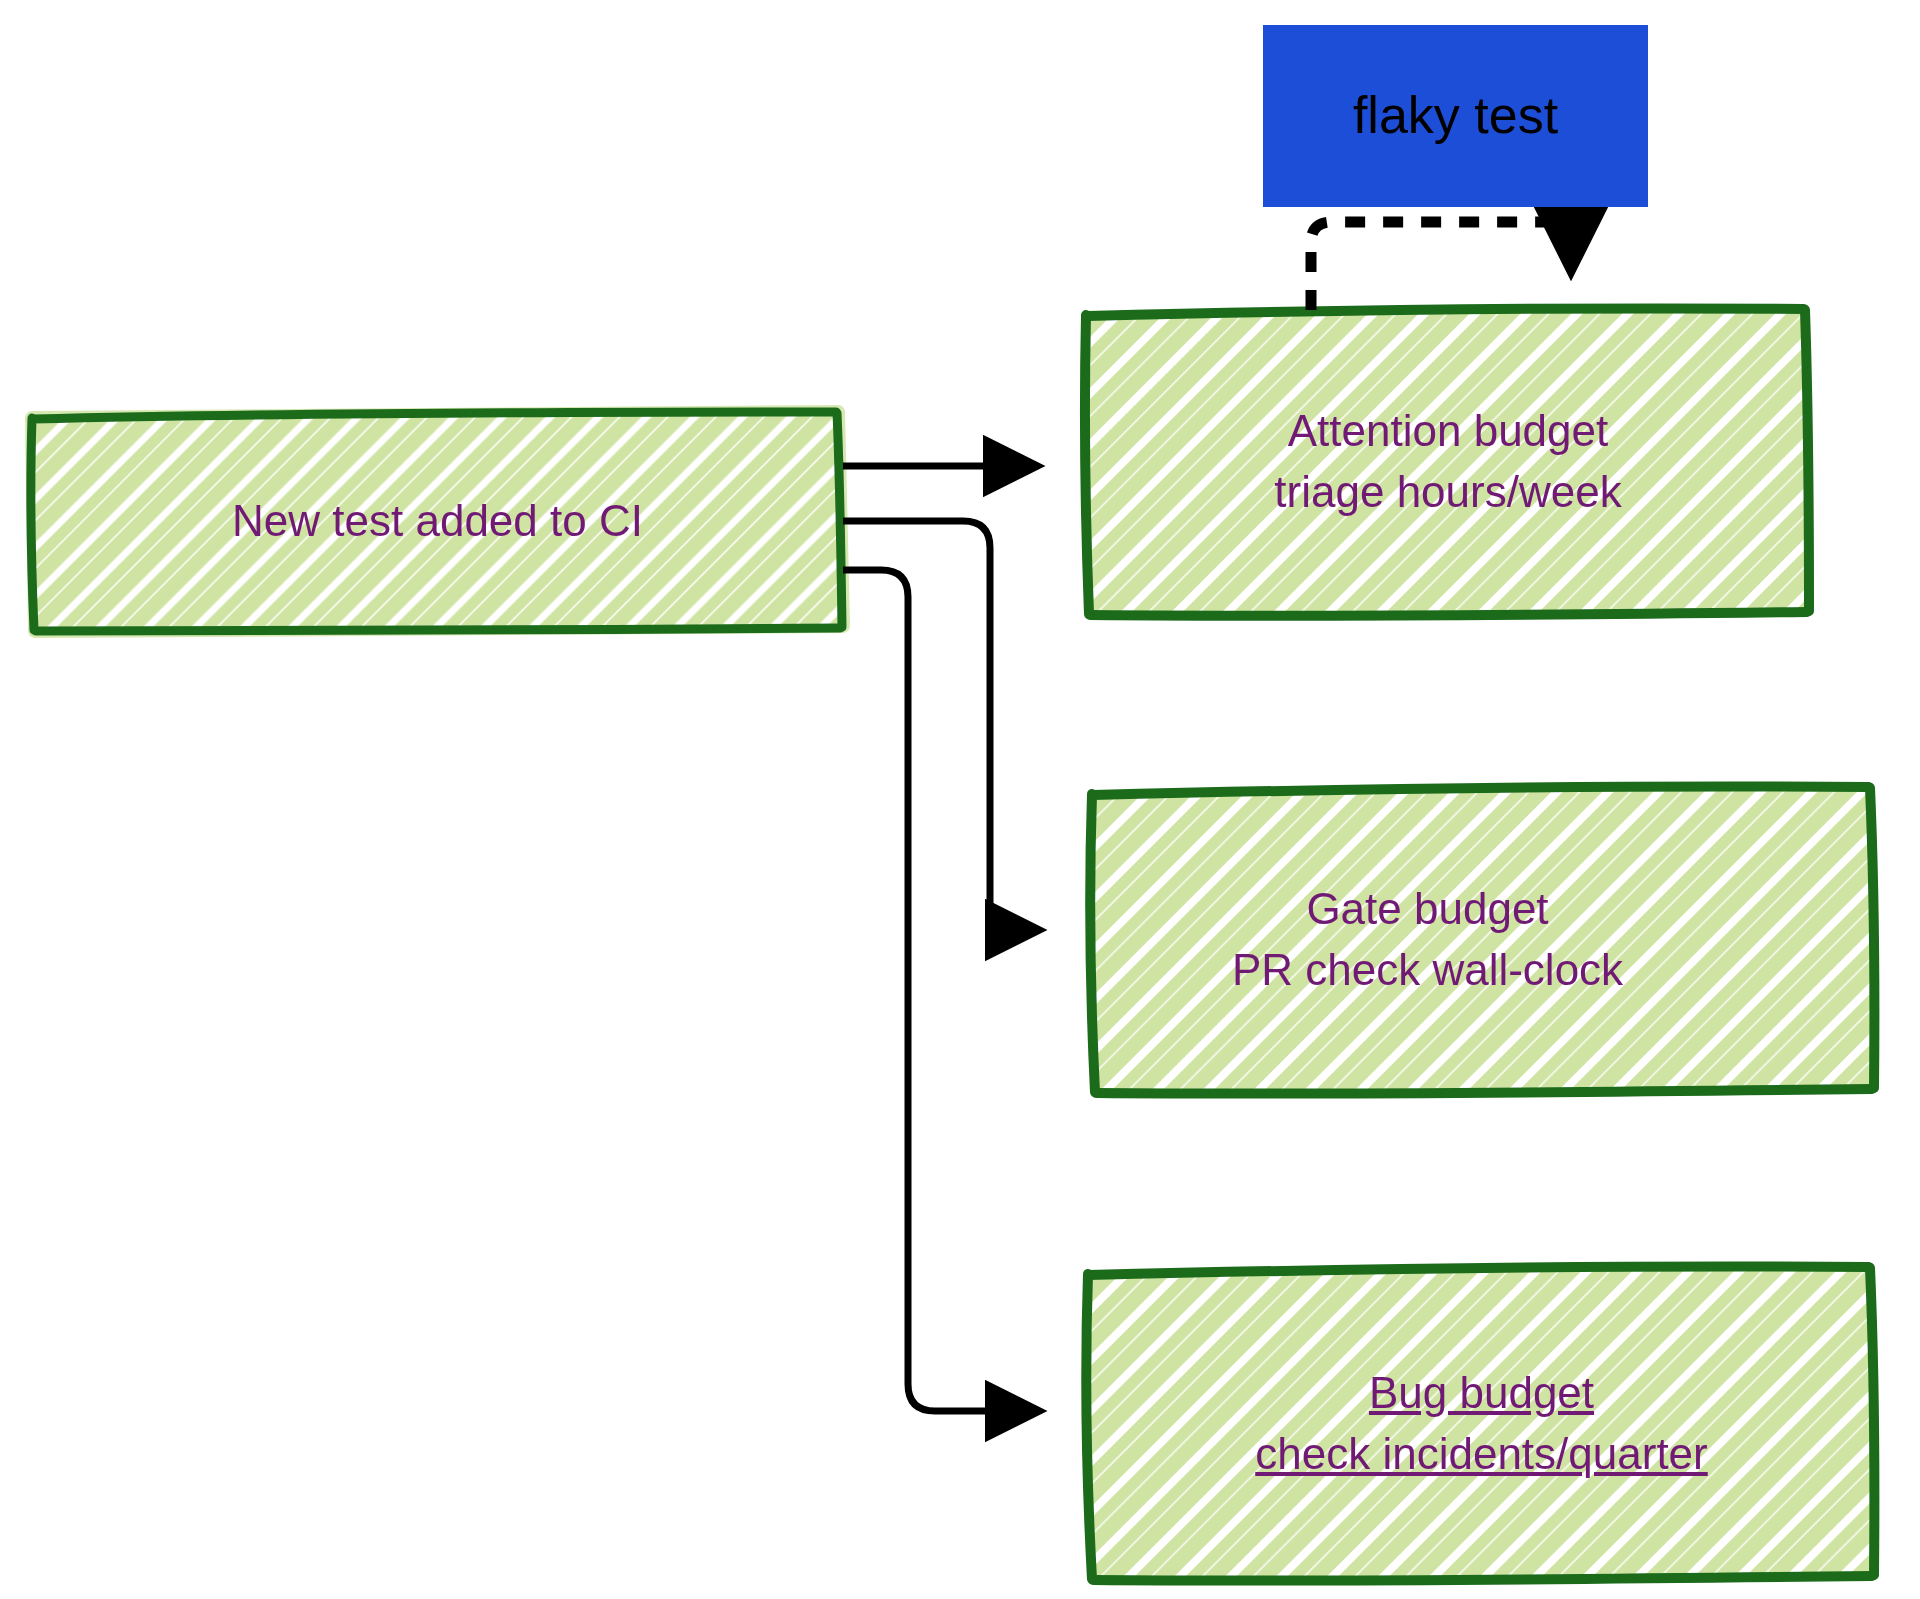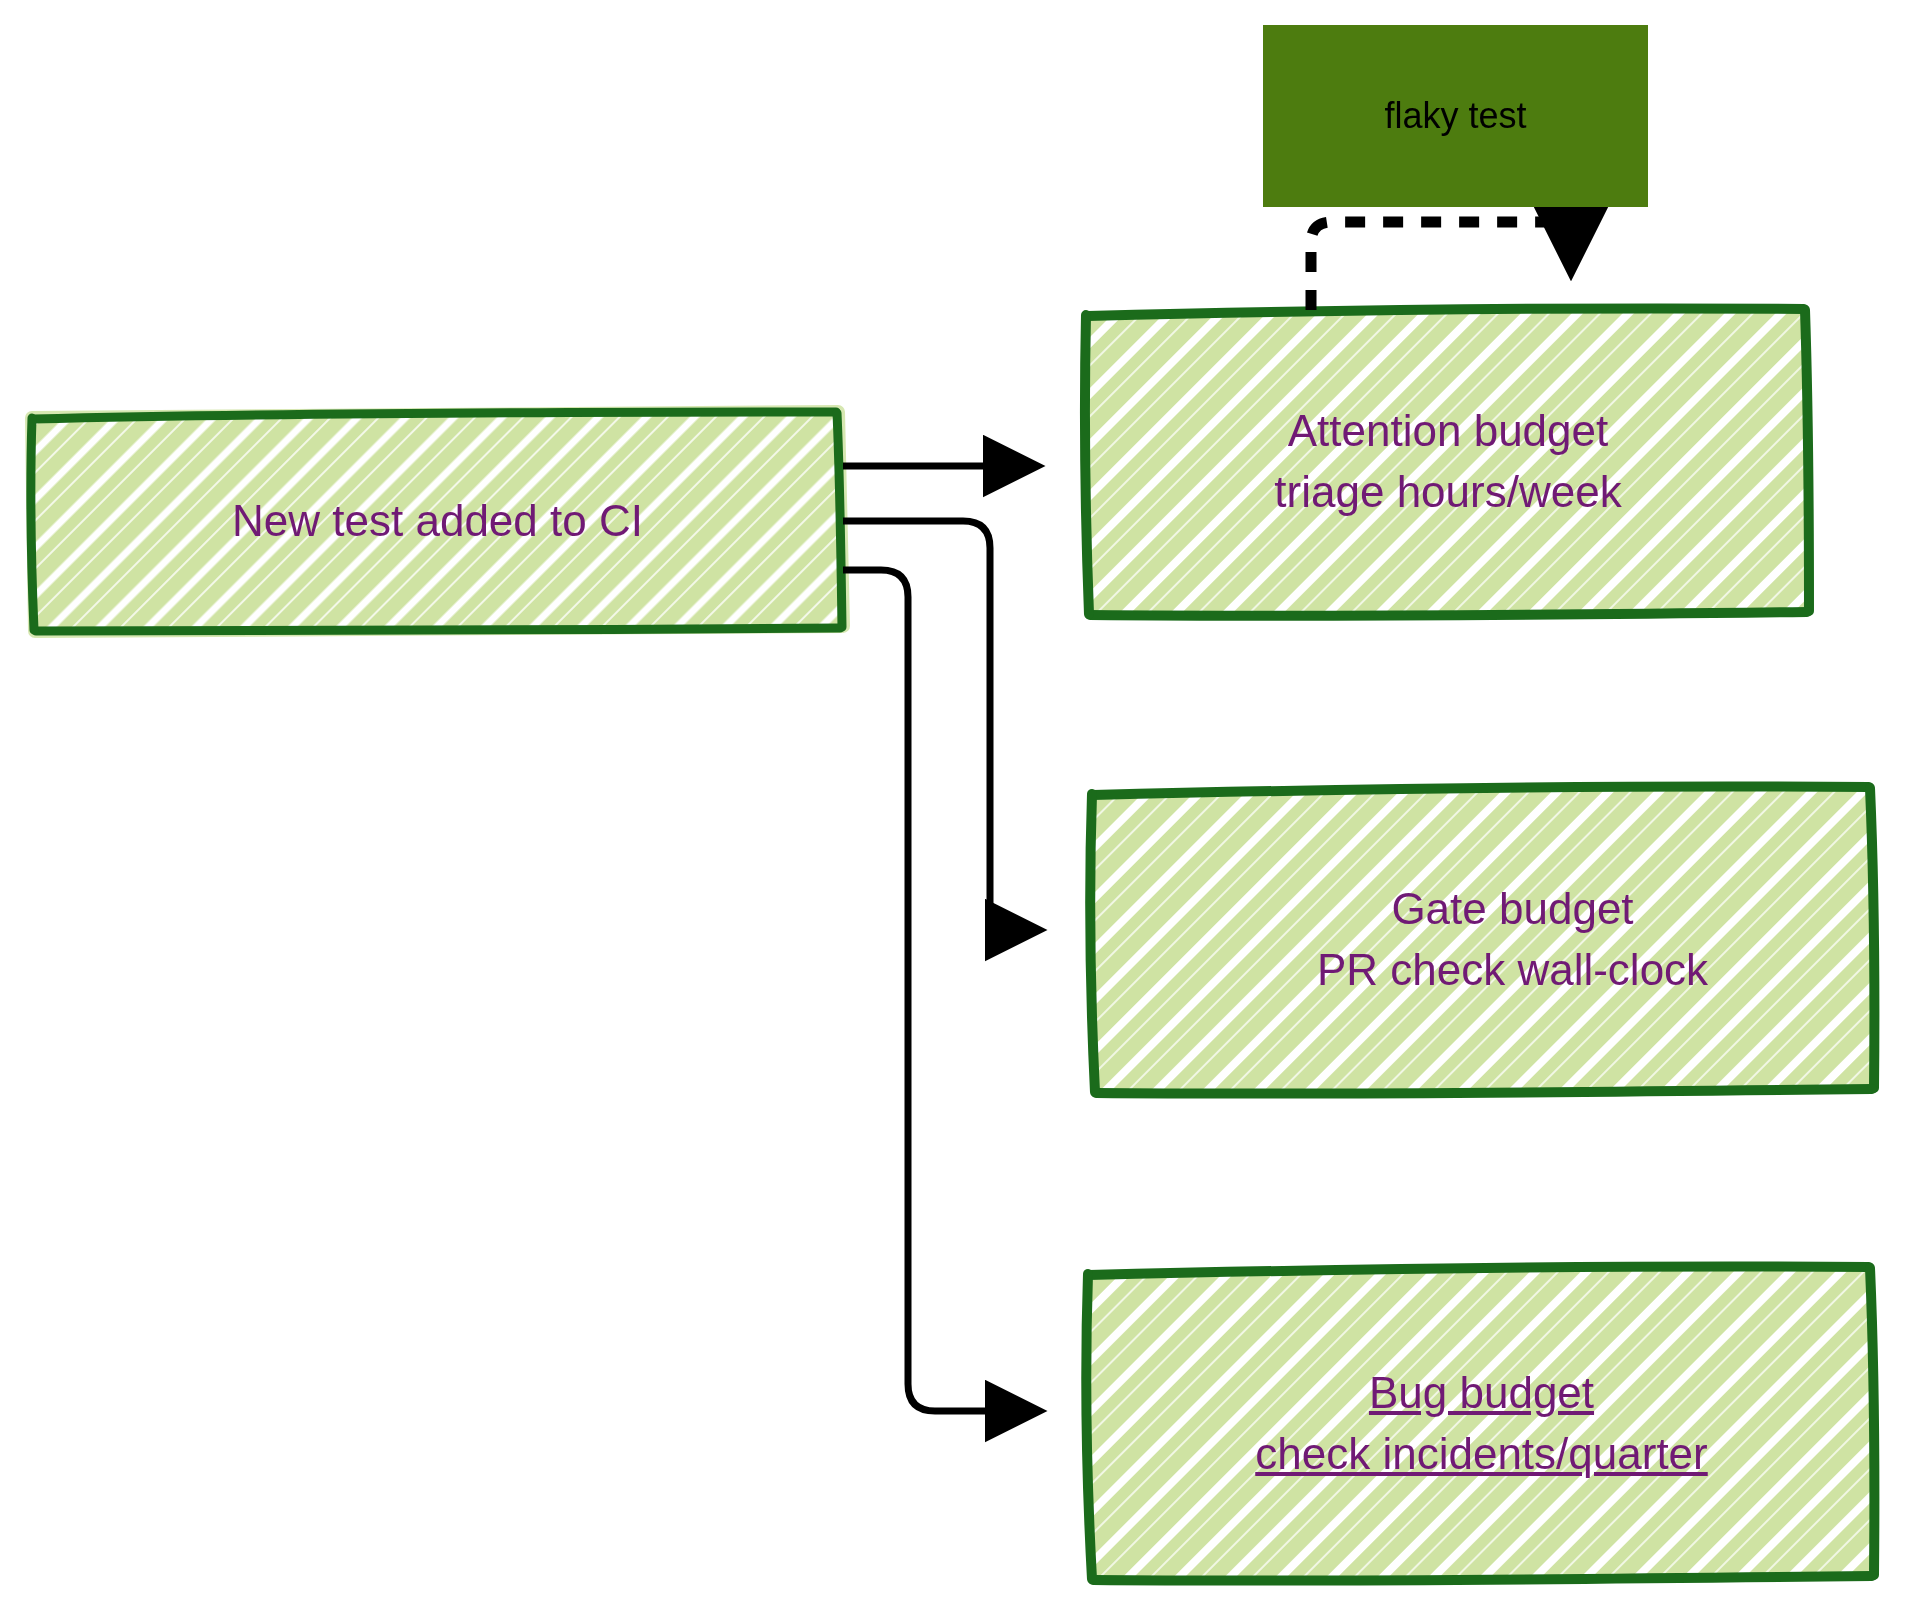--- a/index.html
+++ b/index.html
@@ -39,24 +39,24 @@
     pointer-events: none;
     white-space: nowrap;
   }
   .edge-note {
     position: absolute;
     display: flex;
     flex-direction: column;
     align-items: center;
     justify-content: center;
     text-align: left;
-    background: #4d7c0f;
+    background: #1d4ed8;
     color: #000000;
     font-family: "Liberation Sans", sans-serif;
-    font-size: 36px;
+    font-size: 52px;
     line-height: 1.42;
     white-space: nowrap;
   }
 </style>
 </head>
 <body>
 
 <div id="diagram-root">
 
   <svg class="canvas" viewBox="0 0 1920 1599">
@@ -135,21 +135,21 @@
 
   <div class="node-label" style="left:30px; top:411px; width:815px; height:220px;">
     <span>New test added to CI</span>
   </div>
 
   <div class="node-label" style="left:1086px; top:308px; width:724px; height:308px;">
     <span>Attention budget</span>
     <span>triage hours/week</span>
   </div>
 
-  <div class="node-label" style="left:1121px; top:786px; width:783px; height:308px;">
+  <div class="node-label" style="left:1036px; top:786px; width:783px; height:308px;">
     <span>Gate budget</span>
     <span>PR check wall-clock</span>
   </div>
 
   <div class="node-label" style="left:1088px; top:1266px; width:787px; height:315px;text-decoration:underline;">
     <span>Bug budget</span>
     <span>check incidents/quarter</span>
   </div>
 
   <div class="edge-note" style="left:1263px; top:25px; width:385px; height:182px;">

